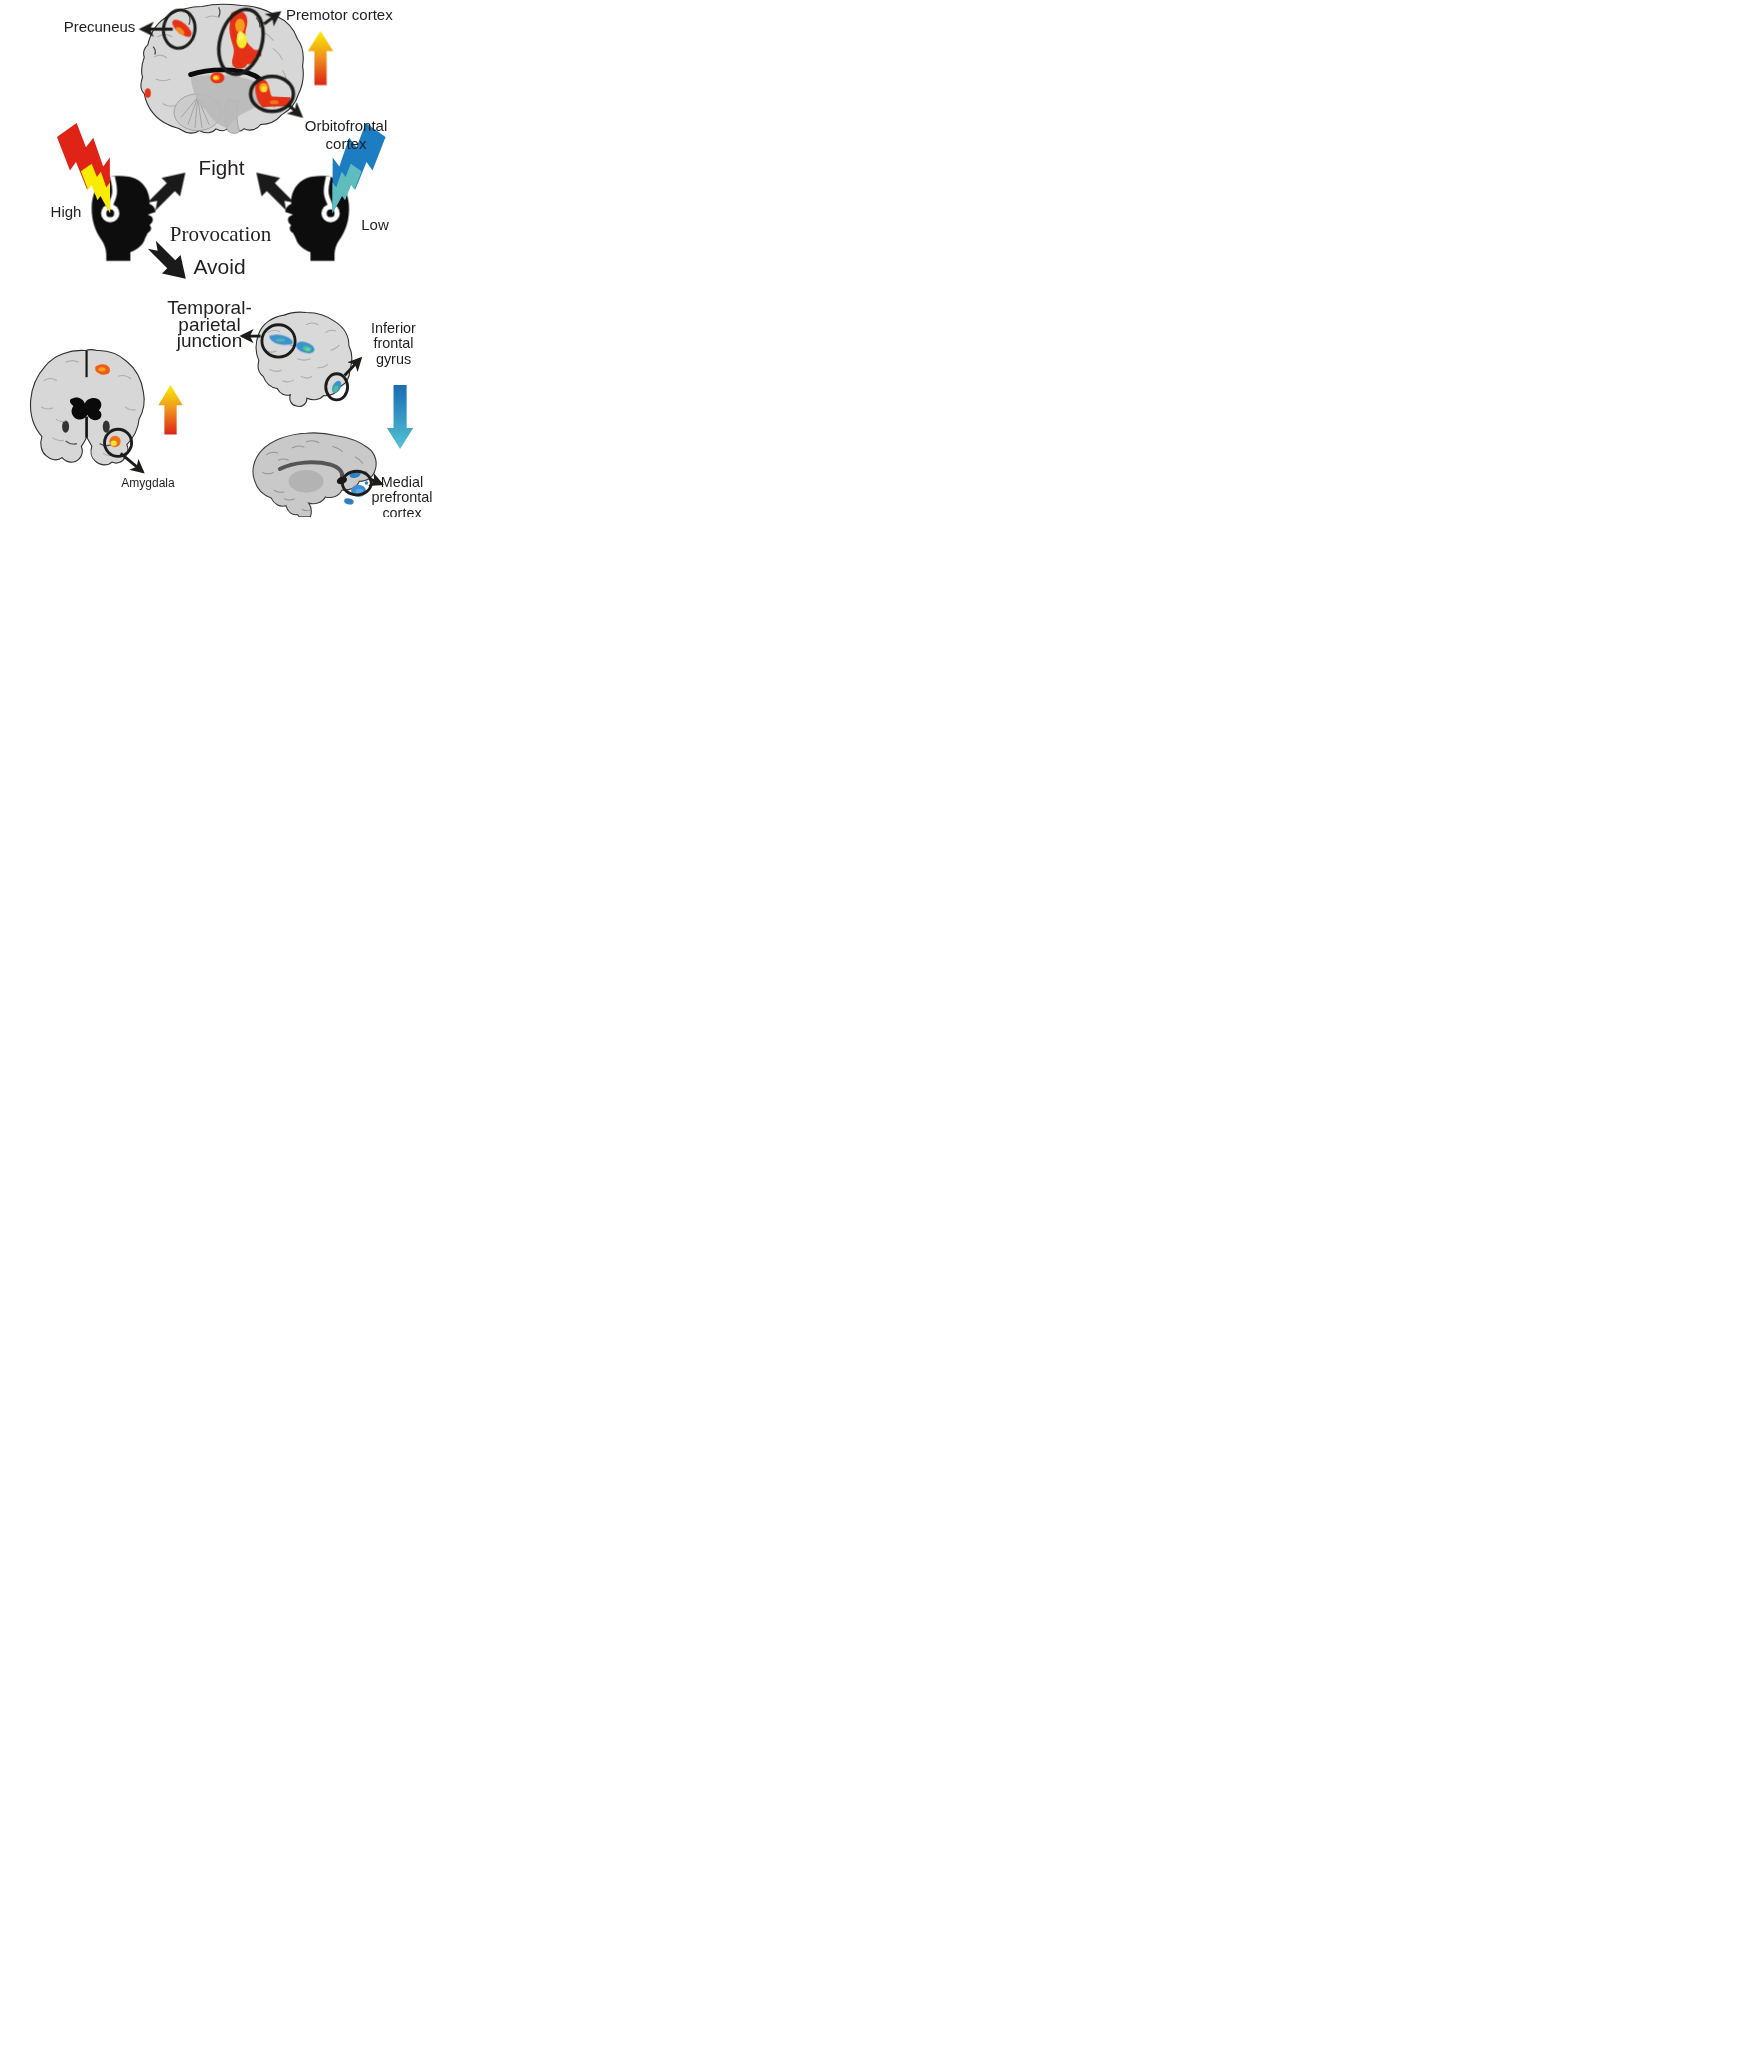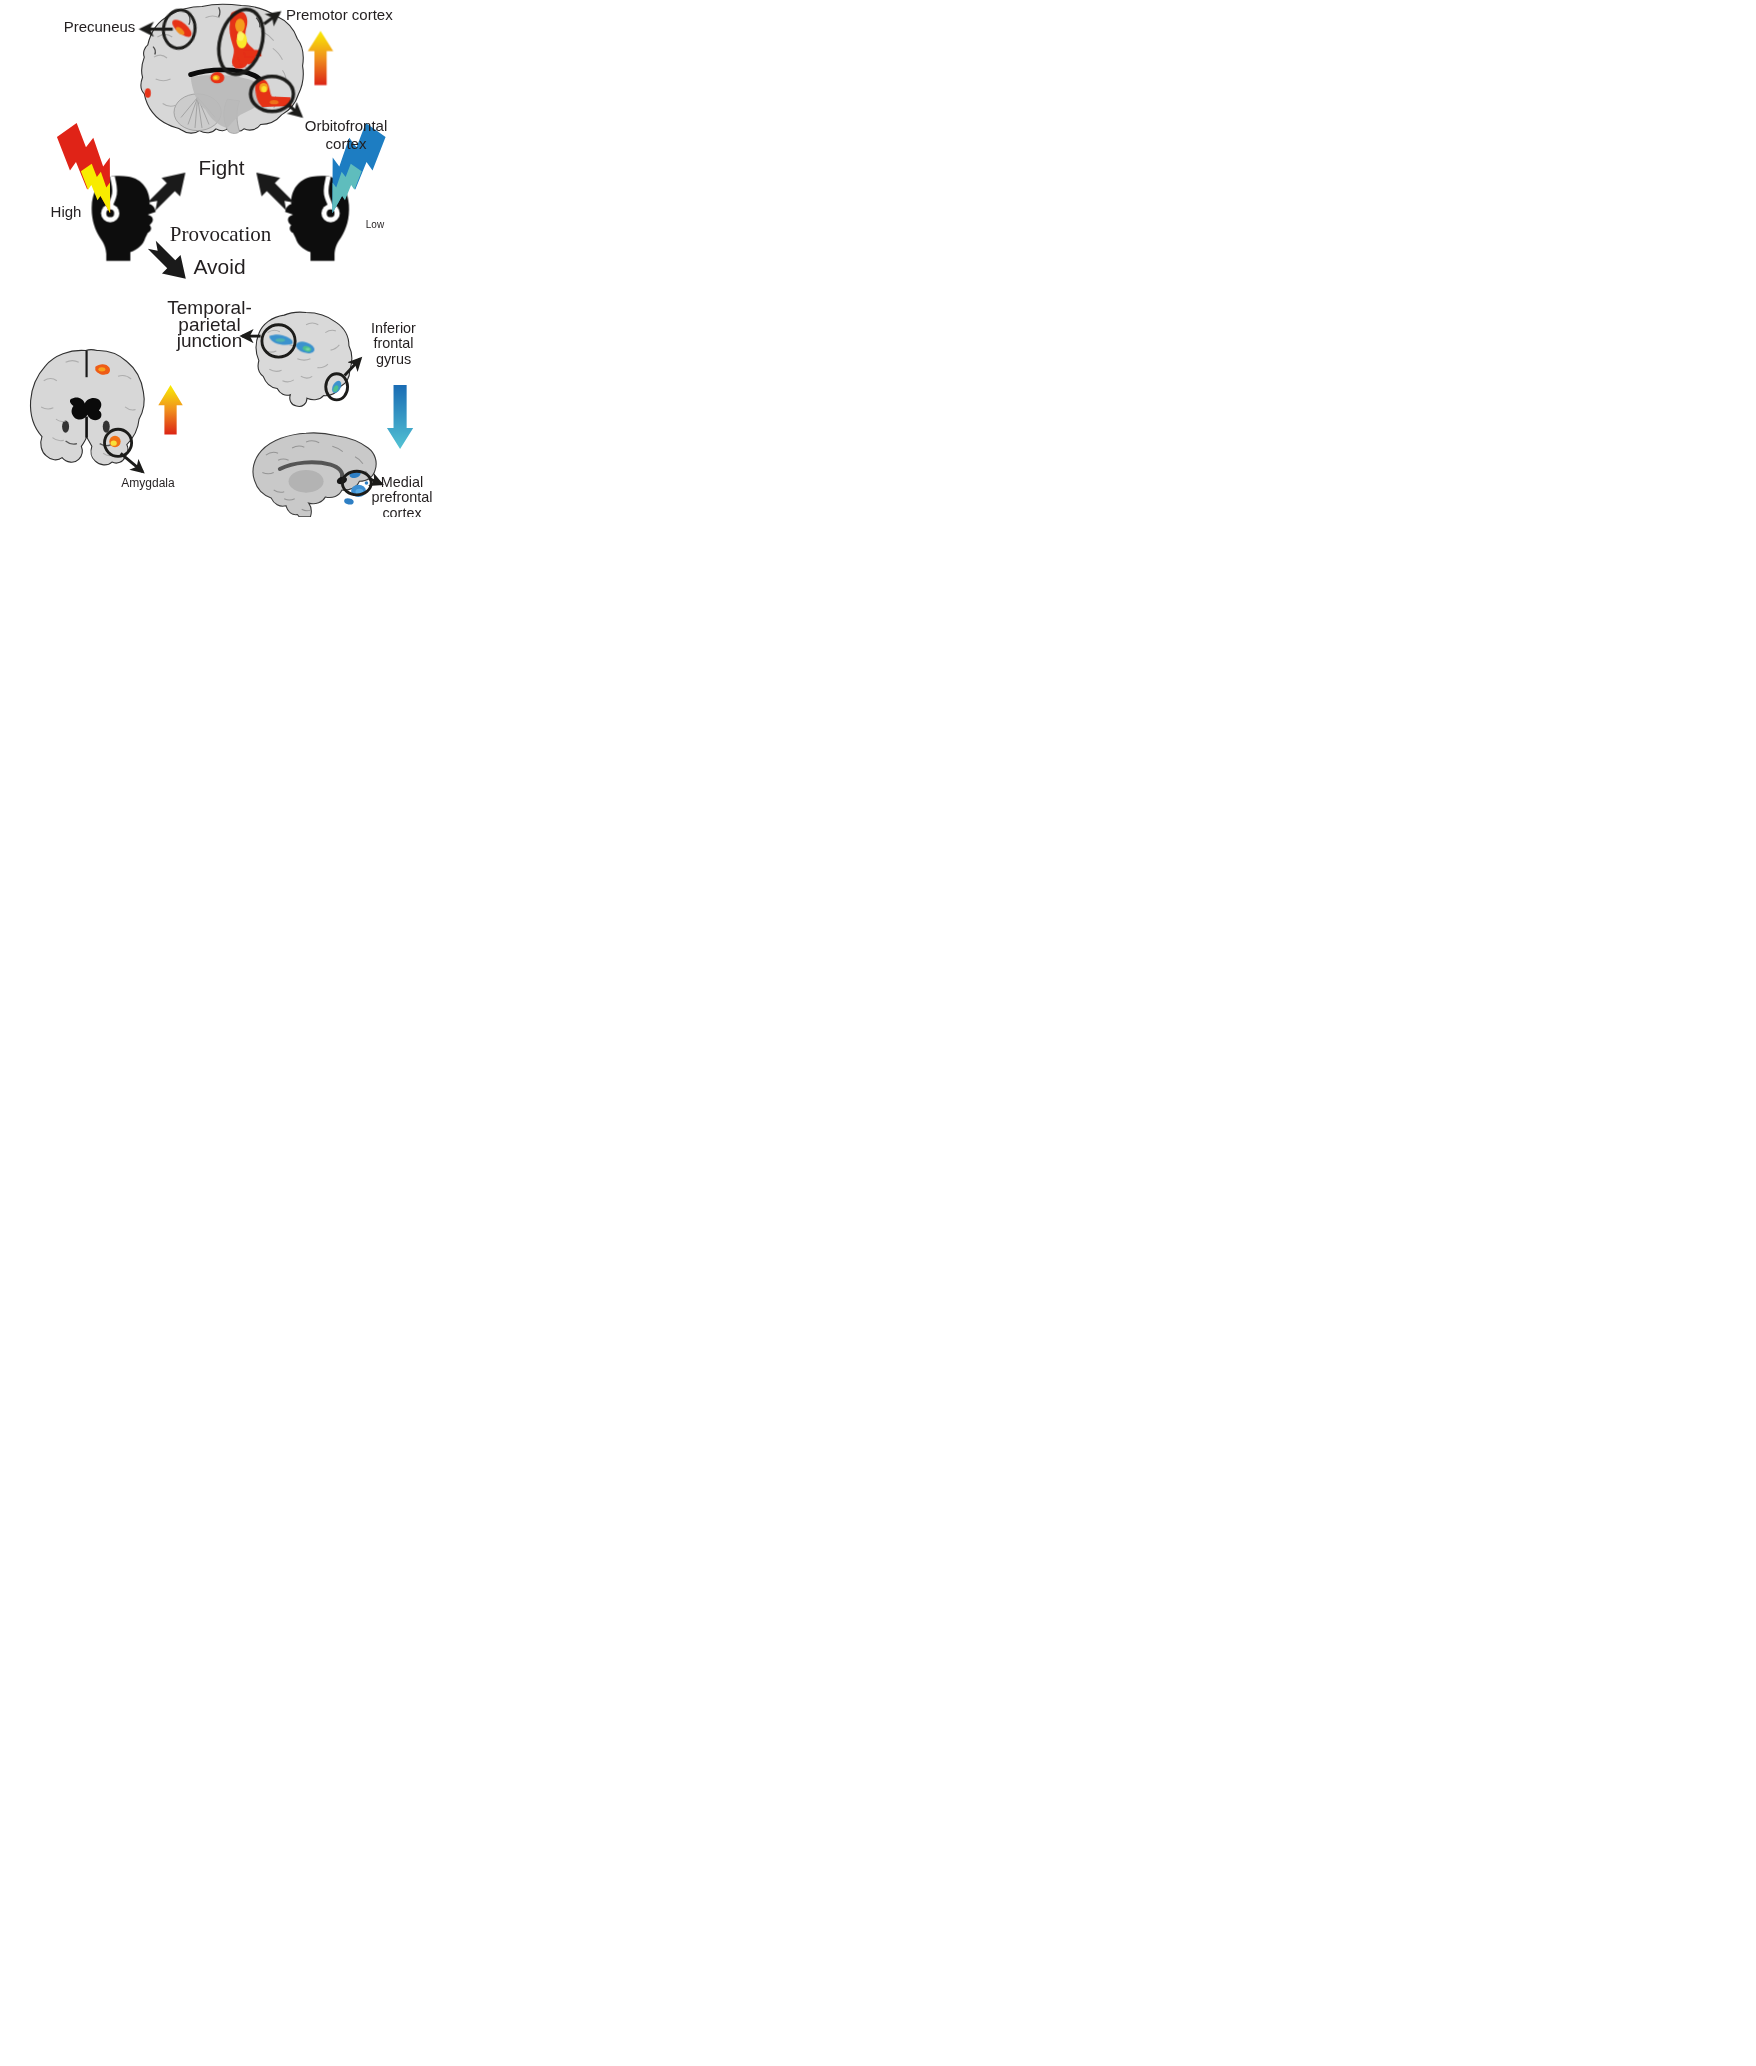--- a/index.html
+++ b/index.html
@@ -292,21 +292,21 @@
 cortex</div>
 
   <div class="lbl" style="left:169px;top:156px;width:105px;font-size:20.6px;line-height:23.6px;">Fight</div>
 
   <div class="lbl" style="left:146px;top:222px;width:149px;font-size:21px;line-height:24px;font-family:Liberation Serif, serif;">Provocation</div>
 
   <div class="lbl" style="left:167px;top:255px;width:105px;font-size:21px;line-height:23.6px;">Avoid</div>
 
   <div class="lbl" style="left:31px;top:203px;width:70px;font-size:15px;line-height:17.5px;">High</div>
 
-  <div class="lbl" style="left:340px;top:216px;width:70px;font-size:10px;line-height:17.5px;">Low</div>
+  <div class="lbl" style="left:340px;top:216px;width:70px;font-size:15px;line-height:17.5px;">Low</div>
 
   <div class="lbl" style="left:100px;top:475px;width:96px;font-size:12px;line-height:16.6px;">Amygdala</div>
 
   <div class="lbl" style="left:157px;top:300px;width:105px;font-size:19px;line-height:16.6px;">Temporal-
 parietal
 junction</div>
 
   <div class="lbl" style="left:350px;top:321px;width:87px;font-size:14.4px;line-height:15.3px;">Inferior
 frontal
 gyrus</div>

